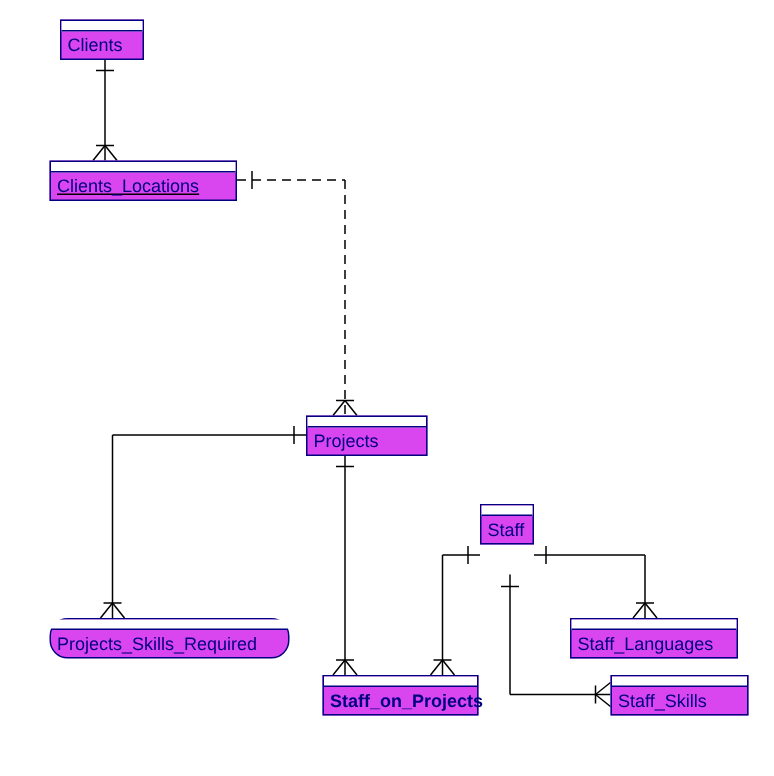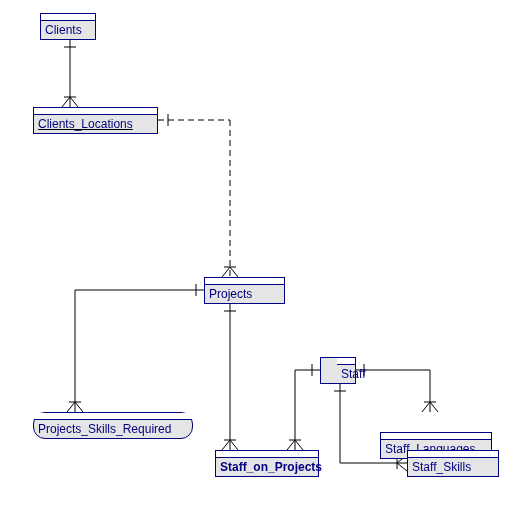--- a/index.html
+++ b/index.html
@@ -8,21 +8,21 @@
     background: #ffffff;
     width: 516px;
     height: 517px;
     position: relative;
     font-family: Arial, sans-serif;
     font-size: 12px;
   }
   .entity {
     position: absolute;
     border: 1px solid #000080;
-    background: #e5e5e5;
+    background: #d946ef;
     box-sizing: border-box;
   }
   .entity .header {
     height: 6px;
     border-bottom: 1px solid #000080;
     background: #ffffff;
   }
   .entity .label {
     padding: 2px 4px;
     color: #000080;
@@ -112,36 +112,36 @@
 <div class="entity" style="left:33px; top:107px; width:125px;text-decoration:underline;">
   <div class="header"></div>
   <div class="label">Clients_Locations</div>
 </div>
 
 <div class="entity" style="left:204px; top:277px; width:81px;">
   <div class="header"></div>
   <div class="label">Projects</div>
 </div>
 
-<div class="entity" style="left:320px; top:357px; width:36px;padding-left:16px;">
+<div class="entity" style="left:320px; top:336px; width:36px;">
   <div class="header"></div>
   <div class="label">Staff</div>
 </div>
 
 <div class="entity" style="left:33px; top:412px; width:160px;border-radius:12px;">
   <div class="header"></div>
   <div class="label">Projects_Skills_Required</div>
 </div>
 
 <div class="entity" style="left:215px; top:450px; width:104px;font-weight:bold;">
   <div class="header"></div>
   <div class="label">Staff_on_Projects</div>
 </div>
 
-<div class="entity" style="left:380px; top:432px; width:112px;">
+<div class="entity" style="left:380px; top:412px; width:112px;">
   <div class="header"></div>
   <div class="label">Staff_Languages</div>
 </div>
 
 <div class="entity" style="left:407px; top:450px; width:92px;">
   <div class="header"></div>
   <div class="label">Staff_Skills</div>
 </div>
 
 </body></html>

